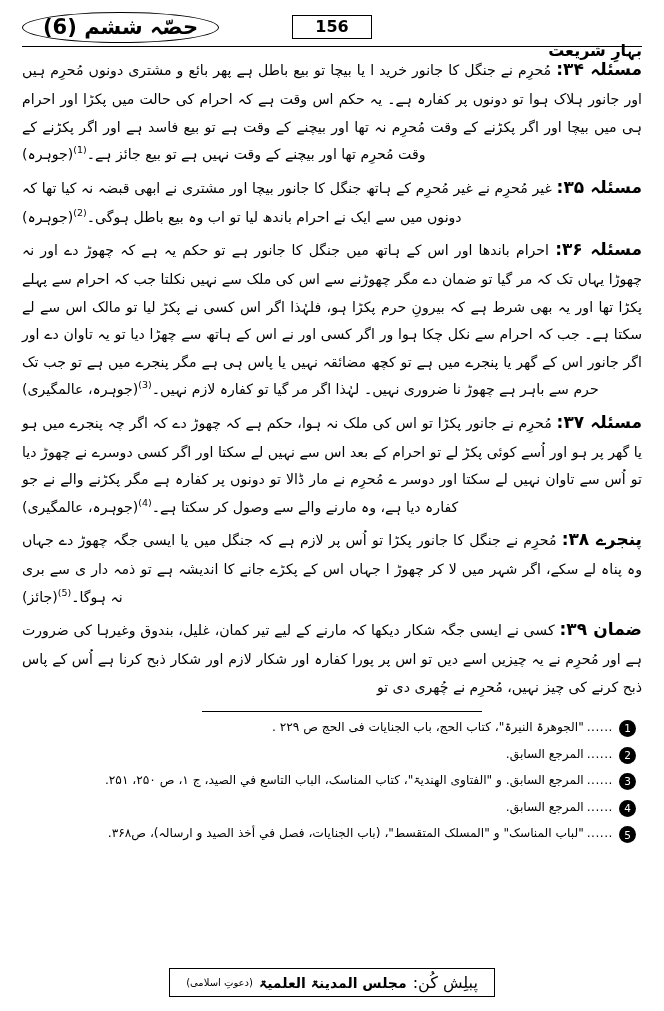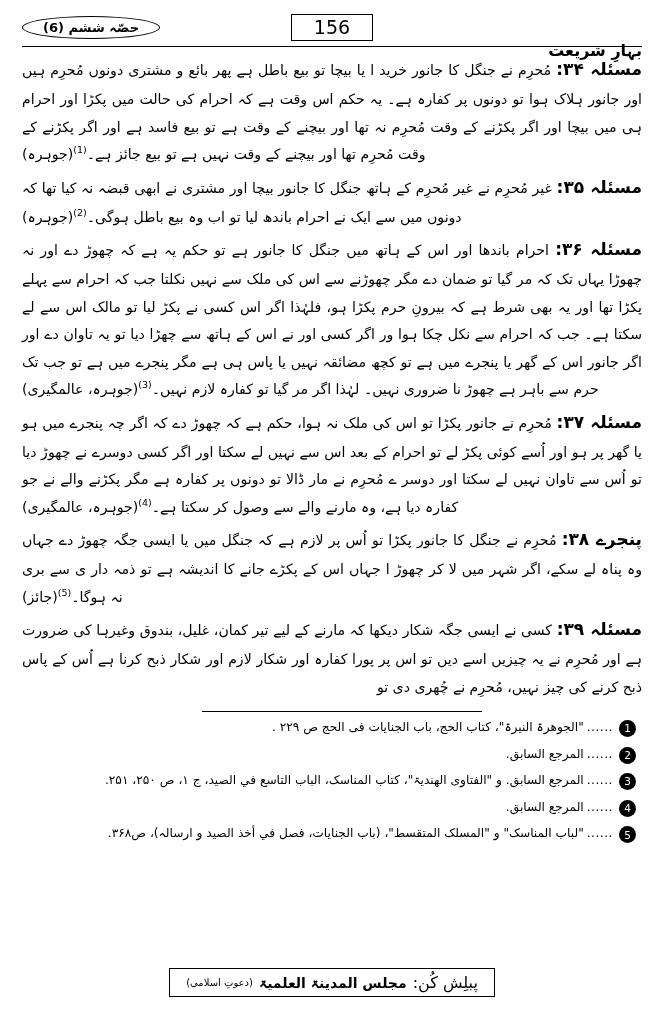--- a/index.html
+++ b/index.html
@@ -49,29 +49,29 @@
   .hdr-right {
     width: 170px;
     display: flex;
     justify-content: flex-end;
     margin-top: 48px;
   }
   .oval {
     border: 1.6px solid #000;
     border-radius: 50% / 50%;
     padding: 4px 20px;
-    font-size: 13px;
+    font-size: 21px;
     font-weight: bold;
     letter-spacing: .3px;
   }
   .pagebox {
     border: 1.6px solid #000;
     padding: 3px 22px;
-    font-size: 19px;
-    font-weight: normal;
+    font-size: 16px;
+    font-weight: bold;
   }
   .hdr-book {
     font-size: 16px;
     font-weight: bold;
   }
   .rule-top {
     border-top: 1.4px solid #000;
     margin: 2px 0 6px 0;
   }
 
@@ -210,21 +210,21 @@
       <span class="masla">مسئلہ ۳۷:</span>
       <span>مُحرِم نے جانور پکڑا تو اس کی ملک نہ ہوا، حکم ہے کہ چھوڑ دے کہ اگر چہ پنجرے میں ہو یا گھر پر ہو اور اُسے کوئی پکڑ لے تو احرام کے بعد اس سے نہیں لے سکتا اور اگر کسی دوسرے نے چھوڑ دیا تو اُس سے تاوان نہیں لے سکتا اور دوسر ے مُحرِم نے مار ڈالا تو دونوں پر کفارہ ہے مگر پکڑنے والے نے جو کفارہ دیا ہے، وہ مارنے والے سے وصول کر سکتا ہے۔</span><sup class="fn">(4)</sup><span>(جوہرہ، عالمگیری)</span>
     </p>
 
     <p class="para">
       <span class="masla">پنجرے ۳۸:</span>
       <span>مُحرِم نے جنگل کا جانور پکڑا تو اُس پر لازم ہے کہ جنگل میں یا ایسی جگہ چھوڑ دے جہاں وہ پناہ لے سکے، اگر شہر میں لا کر چھوڑ ا جہاں اس کے پکڑے جانے کا اندیشہ ہے تو ذمہ دار ی سے بری نہ ہوگا۔</span><sup class="fn">(5)</sup><span>(جائز)</span>
     </p>
 
     <p class="para last-right">
-      <span class="masla">مسئلہ ۳۹:</span>
+      <span class="masla">ضمان ۳۹:</span>
       <span>کسی نے ایسی جگہ شکار دیکھا کہ مارنے کے لیے تیر کمان، غلیل، بندوق وغیرہا کی ضرورت ہے اور مُحرِم نے یہ چیزیں اسے دیں تو اس پر پورا کفارہ اور شکار لازم اور شکار ذبح کرنا ہے اُس کے پاس ذبح کرنے کی چیز نہیں، مُحرِم نے چُھری دی تو</span>
     </p>
 
   </div>
 
   <div class="fn-rule"></div>
 
   <div class="footnotes">
 
     <div class="fn-row">

